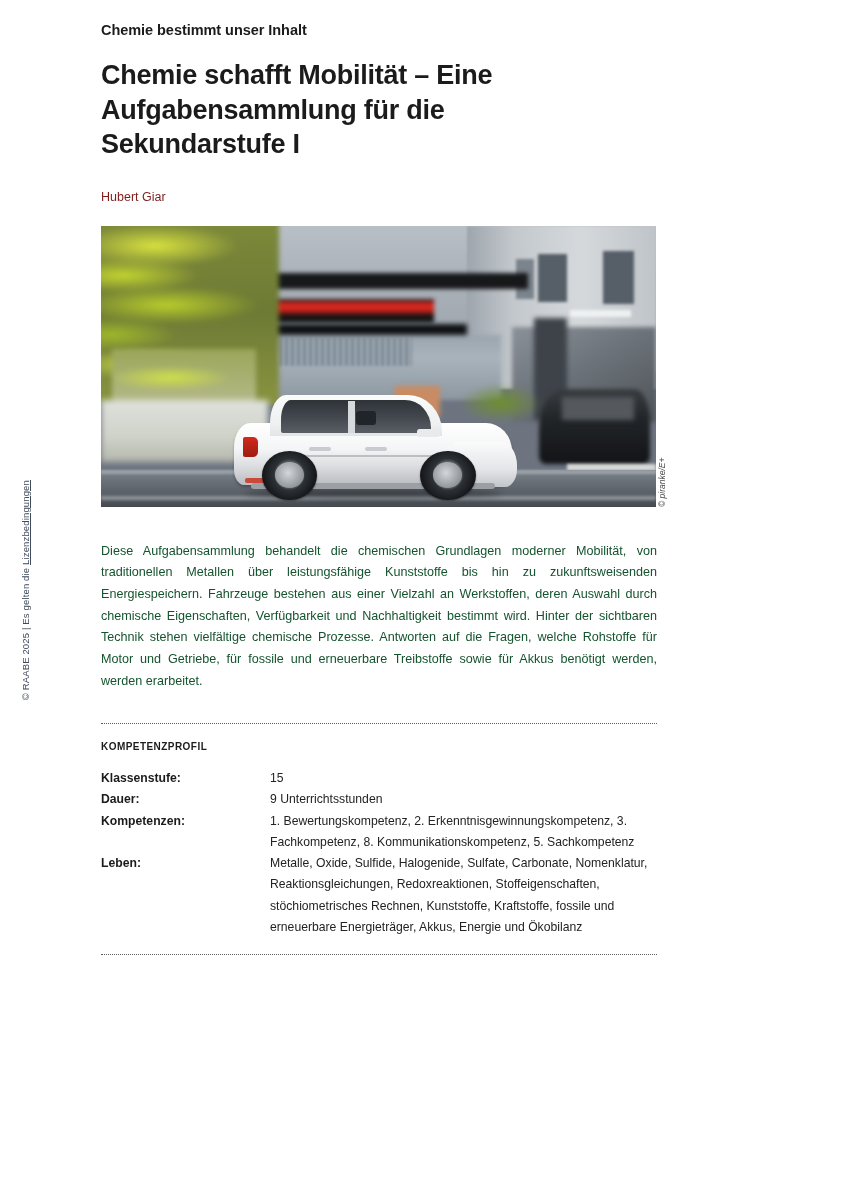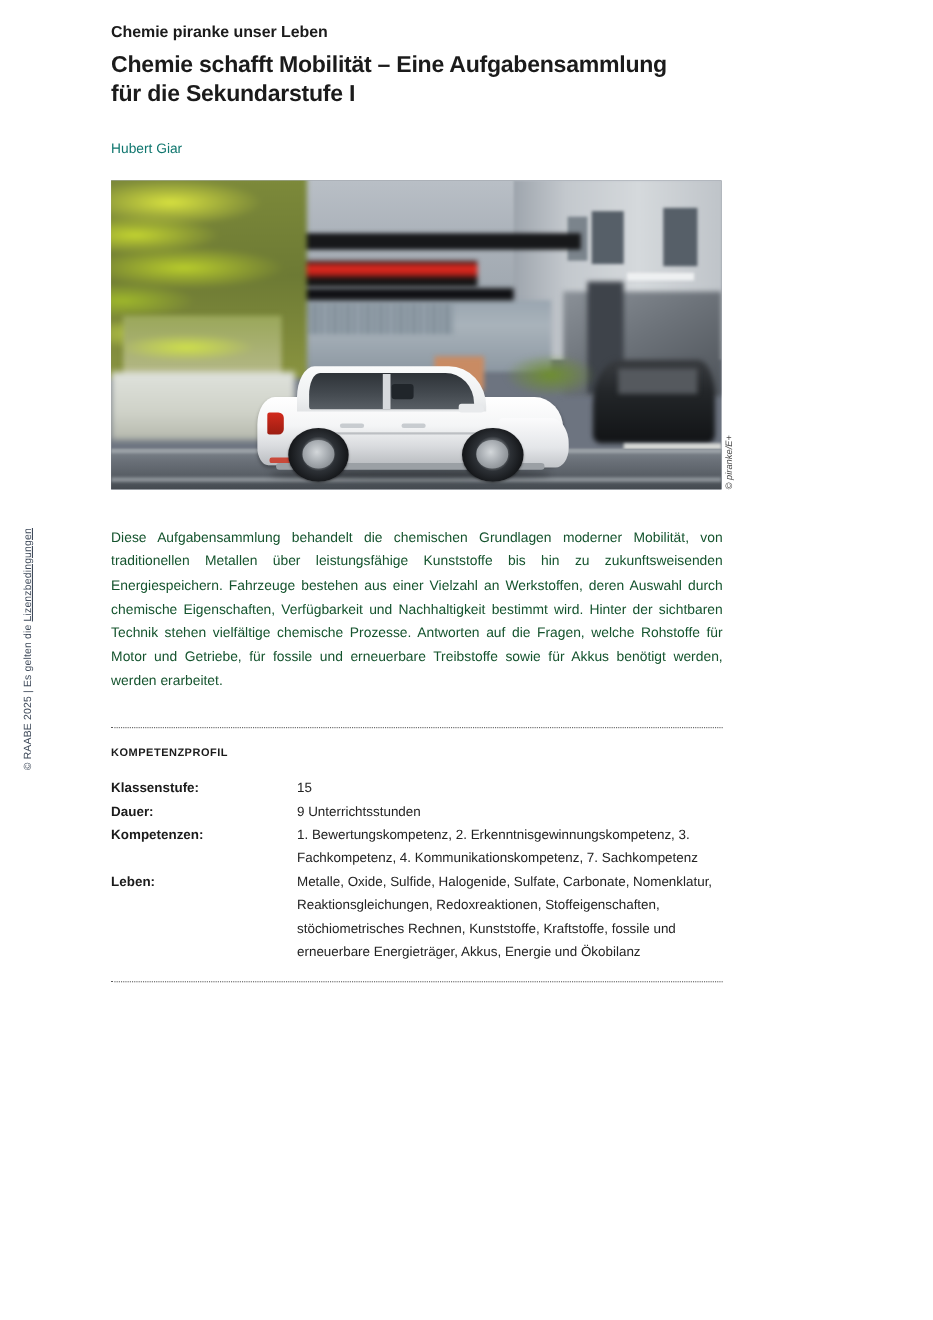--- a/index.html
+++ b/index.html
@@ -60,34 +60,34 @@
 
   .eyebrow {
     margin-top: 22px;
     font-size: 14.5px;
     font-weight: 700;
     color: #1b1b1b;
     letter-spacing: -0.05px;
   }
 
   .main-title {
-    margin-top: 8px;
-    font-size: 21px;
+    margin-top: 20px;
+    font-size: 27px;
     font-weight: 700;
     line-height: 1.28;
     color: #1b1b1b;
     letter-spacing: -0.25px;
     max-width: 530px;
   }
 
   .author {
     margin-top: 28px;
     font-size: 12.5px;
     font-weight: 400;
-    color: #0f766e;
+    color: #7f1d1d;
   }
 
   
   .hero-wrap {
     position: relative;
     margin-top: 22px;
     width: 555px;
     height: 281px;
   }
   .hero {
@@ -401,21 +401,21 @@
 
 <div class="side-rail">
   <div class="side-rail-text">
     <span>© RAABE 2025 | Es gelten die </span><a class="link" href="#">Lizenzbedingungen</a>
   </div>
 </div>
 
 <div class="content">
 
 
-  <div class="eyebrow">Chemie piranke unser Leben</div>
+  <div class="eyebrow">Chemie bestimmt unser Inhalt</div>
 
   <h1 class="main-title">Chemie schafft Mobilität – Eine Aufgabensammlung für die Sekundarstufe I</h1>
 
   <div class="author">Hubert Giar</div>
 
   <div class="hero-wrap">
     <div class="hero" aria-label="Weißes Fließheck-Auto in Bewegungsunschärfe auf einer Stadtstraße">
       <div class="ph-sky"></div>
       <div class="ph-building"></div>
       <div class="ph-win a"></div>
@@ -474,21 +474,21 @@
       <tr>
         <td class="lbl">Klassenstufe:</td>
         <td class="val">15</td>
       </tr>
       <tr>
         <td class="lbl">Dauer:</td>
         <td class="val">9 Unterrichtsstunden</td>
       </tr>
       <tr>
         <td class="lbl">Kompetenzen:</td>
-        <td class="val">1. Bewertungskompetenz, 2. Erkenntnisgewinnungskompetenz, 3. Fachkompetenz, 4. Kommunikationskompetenz, 7. Sachkompetenz</td>
+        <td class="val">1. Bewertungskompetenz, 2. Erkenntnisgewinnungskompetenz, 3. Fachkompetenz, 8. Kommunikationskompetenz, 5. Sachkompetenz</td>
       </tr>
       <tr>
         <td class="lbl">Leben:</td>
         <td class="val">Metalle, Oxide, Sulfide, Halogenide, Sulfate, Carbonate, Nomenklatur, Reaktionsgleichungen, Redoxreaktionen, Stoffeigenschaften, stöchiometrisches Rechnen, Kunststoffe, Kraftstoffe, fossile und erneuerbare Energieträger, Akkus, Energie und Ökobilanz</td>
       </tr>
     </tbody>
   </table>
 
   <div class="rule-dotted rule-bottom"></div>
 </div>

